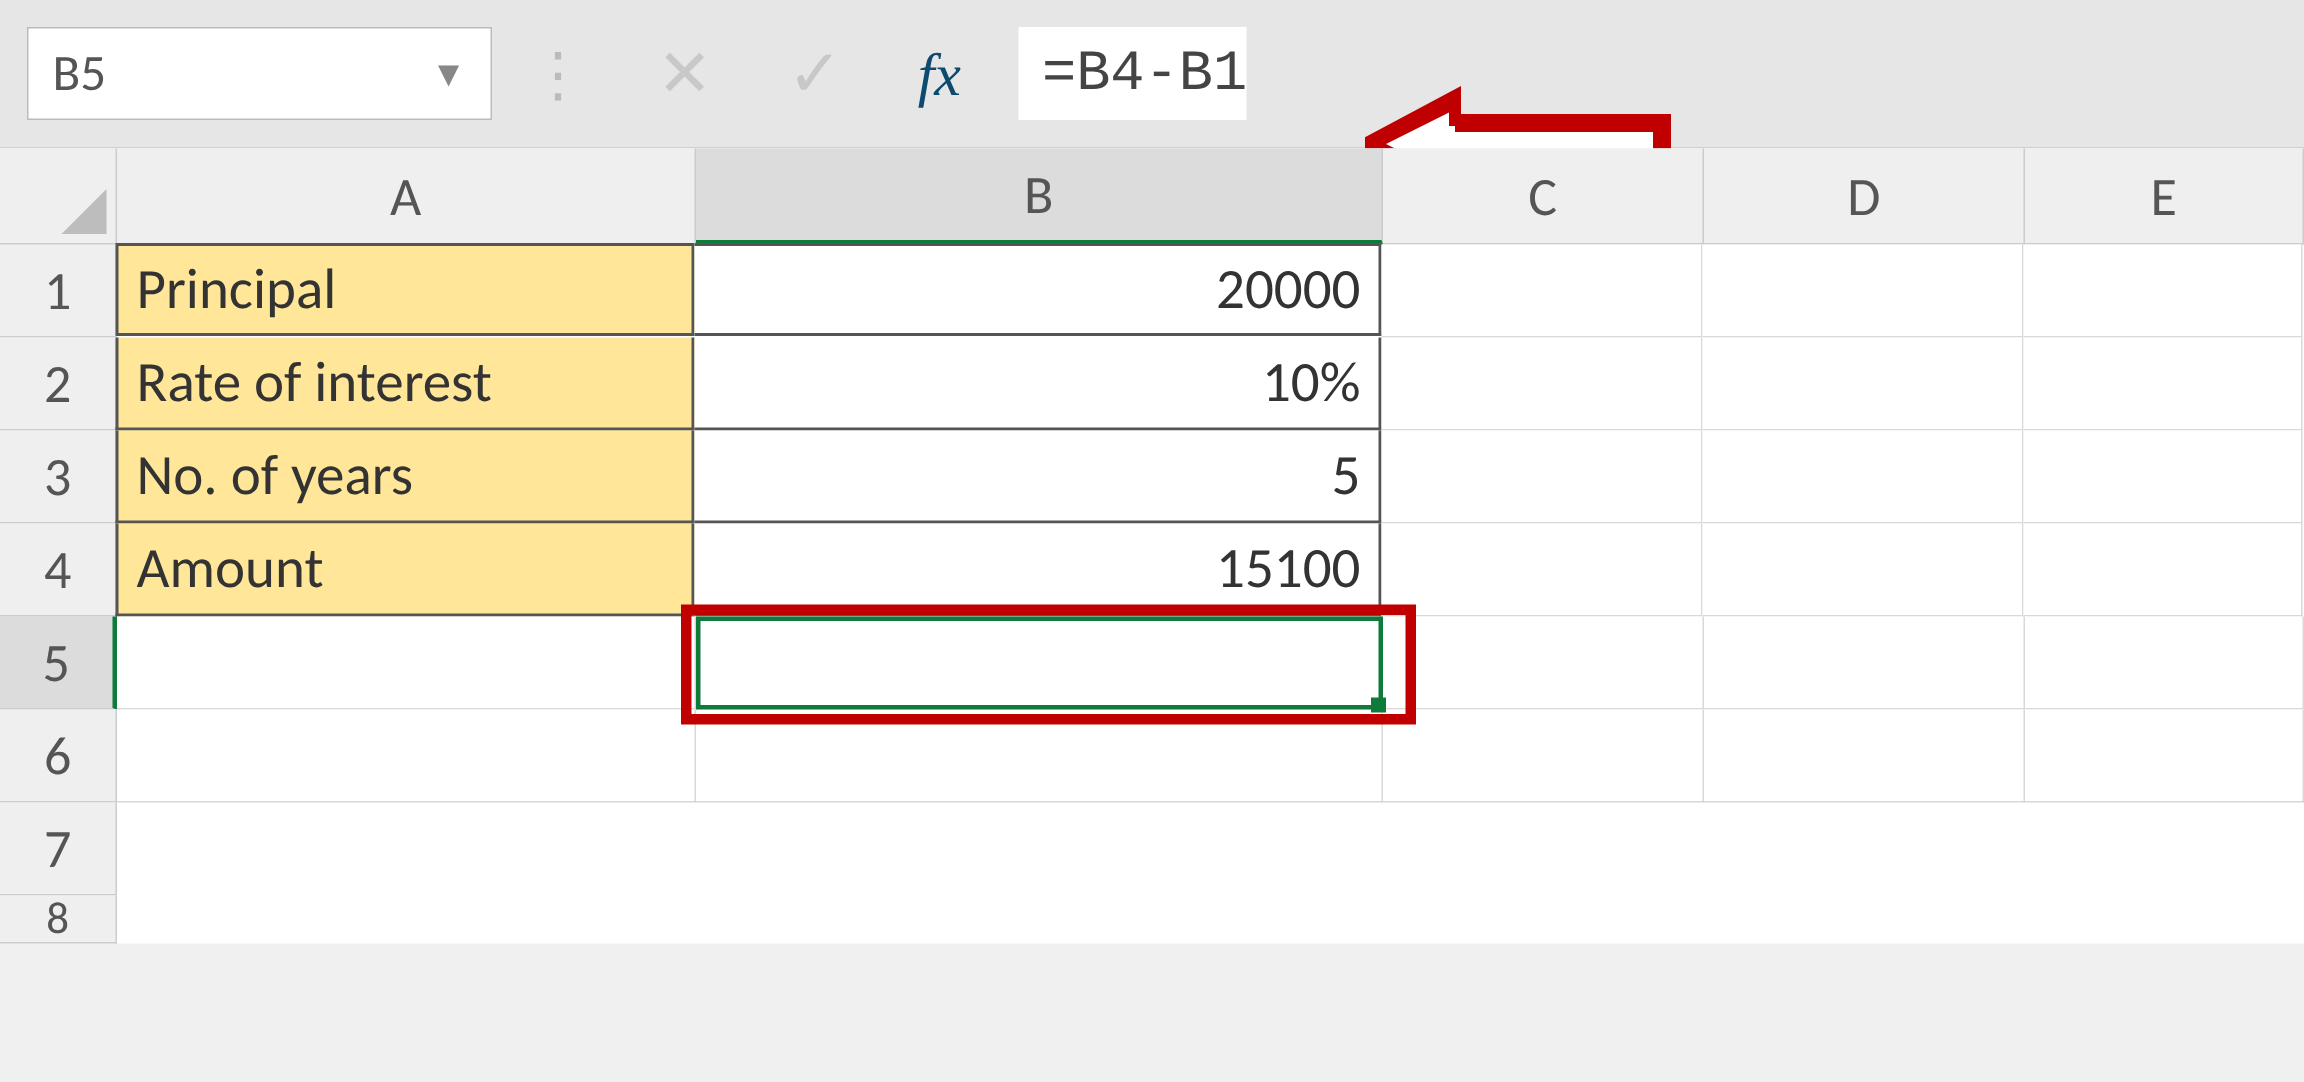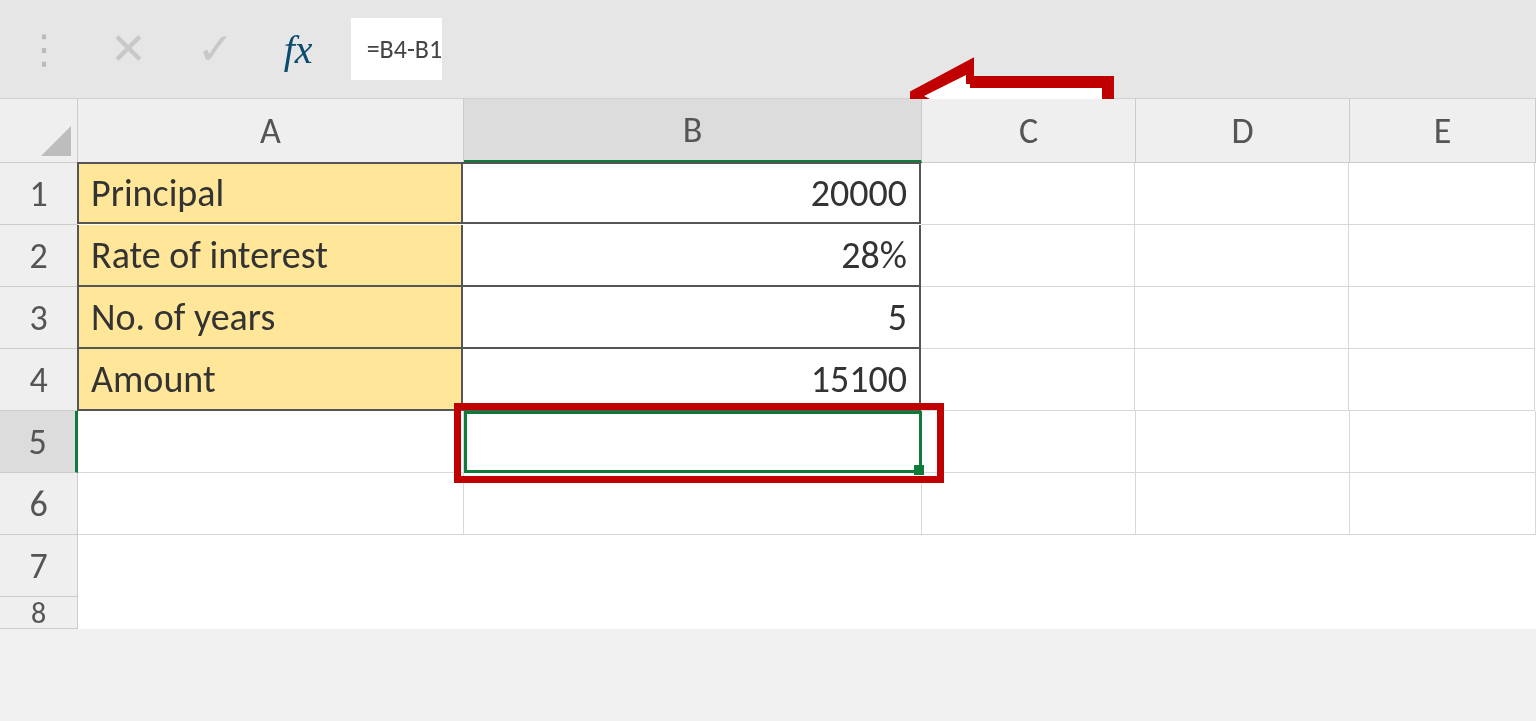--- a/index.html
+++ b/index.html
@@ -56,28 +56,29 @@
       font-weight: 300;
     }
     .fb-icon.disabled { color: #c8c8c8; }
     .fx-label {
       font-style: italic;
       font-family: "Times New Roman", serif;
       font-size: 40px;
       color: #0c4a6e;
     }
     .formula-input {
-      font-size: 26px;
+      font-size: 38px;
       color: #444;
       padding-left: 16px;
       background: #fff;
       height: 62px;
       display: flex;
       align-items: center;
       flex: 0 0 auto;
+      font-family: Liberation Mono, monospace;
     }
     .callout-arrow {
       position: absolute;
       left: 910px;
       top: 56px;
       pointer-events: none;
     }
     .spreadsheet {
       background: #fff;
       position: relative;
@@ -197,20 +198,24 @@
       height: 80px;
       border: 7px solid #c00000;
       pointer-events: none;
     }
     .row-head.partial { height: 32px; font-size:30px; overflow:hidden; }
   </style>
 </head>
 <body>
 
 <div class="formula-bar-area">
+  <div class="name-box">
+    <span>B5</span>
+    <span class="dropdown">▼</span>
+  </div>
   <div class="vsep">⋮</div>
   <div class="fb-buttons">
     <span class="fb-icon disabled">✕</span>
     <span class="fb-icon disabled">✓</span>
     <span class="fx-label">fx</span>
   </div>
   <div class="formula-input">
     <span>=B4-B1</span>
   </div>
 </div>
@@ -252,21 +257,21 @@
     <div class="cells">
       <div class="row">
         <div class="cell col-a labelcell label-top label-left">Principal</div>
         <div class="cell col-b databorder label-top">20000</div>
         <div class="cell col-c"></div>
         <div class="cell col-d"></div>
         <div class="cell col-e"></div>
       </div>
       <div class="row">
         <div class="cell col-a labelcell label-left">Rate of interest</div>
-        <div class="cell col-b databorder">28%</div>
+        <div class="cell col-b databorder">10%</div>
         <div class="cell col-c"></div>
         <div class="cell col-d"></div>
         <div class="cell col-e"></div>
       </div>
       <div class="row">
         <div class="cell col-a labelcell label-left">No. of years</div>
         <div class="cell col-b databorder">5</div>
         <div class="cell col-c"></div>
         <div class="cell col-d"></div>
         <div class="cell col-e"></div>

